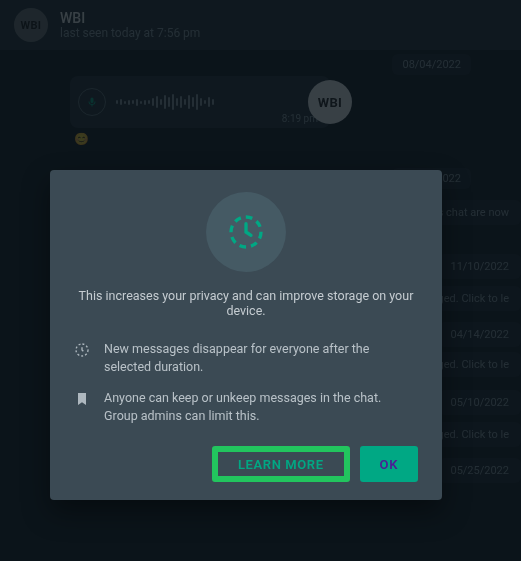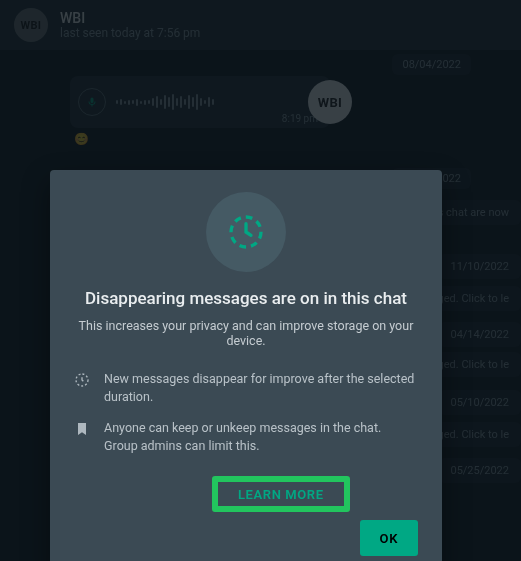--- a/index.html
+++ b/index.html
@@ -146,22 +146,21 @@
     text-transform: uppercase;
   }
   .btn-ghost {
     border: 6px solid #22c55e;
     color: #00a884;
     background: transparent;
   }
   .btn-primary {
     border: none;
     background: #00a884;
-    color: #000000;
-    margin-top: 44px;
+    color: #4c1d95;
   }
   svg { display:block; }
 </style>
 </head>
 <body>
 
 <div class="chat-header">
   <div class="avatar">WBI</div>
   <div class="hdr-texts">
     <div class="hdr-name">WBI</div>
@@ -224,31 +223,30 @@
 
 <div class="scrim"></div>
 
 <div class="modal">
   <div class="modal-icon-wrap">
     <svg width="40" height="40" viewBox="0 0 24 24">
       <circle cx="12" cy="12" r="9" fill="none" stroke="#00a884" stroke-width="2" stroke-dasharray="4 3"></circle>
       <path d="M12 7v5l3 2" stroke="#00a884" stroke-width="2" fill="none" stroke-linecap="round"></path>
     </svg>
   </div>
-  <div class="modal-title">Disappearing messages are on in this chat</div>
   <div class="modal-sub">This increases your privacy and can improve storage on your device.</div>
 
   <div class="feat-row">
     <div class="feat-icon">
       <svg width="16" height="16" viewBox="0 0 24 24" fill="none" stroke="currentColor" stroke-width="2">
           <circle cx="12" cy="12" r="9" stroke-dasharray="3 3"></circle>
           <path d="M12 8v4l2 2"></path>
         </svg>
     </div>
-    <div class="feat-text">New messages disappear for improve after the selected duration.</div>
+    <div class="feat-text">New messages disappear for everyone after the selected duration.</div>
   </div>
 
   <div class="feat-row">
     <div class="feat-icon">
       <svg width="16" height="16" viewBox="0 0 24 24" fill="currentColor">
           <path d="M6 3h12v18l-6-4-6 4z"></path>
         </svg>
     </div>
     <div class="feat-text">Anyone can keep or unkeep messages in the chat. Group admins can limit this.</div>
   </div>

